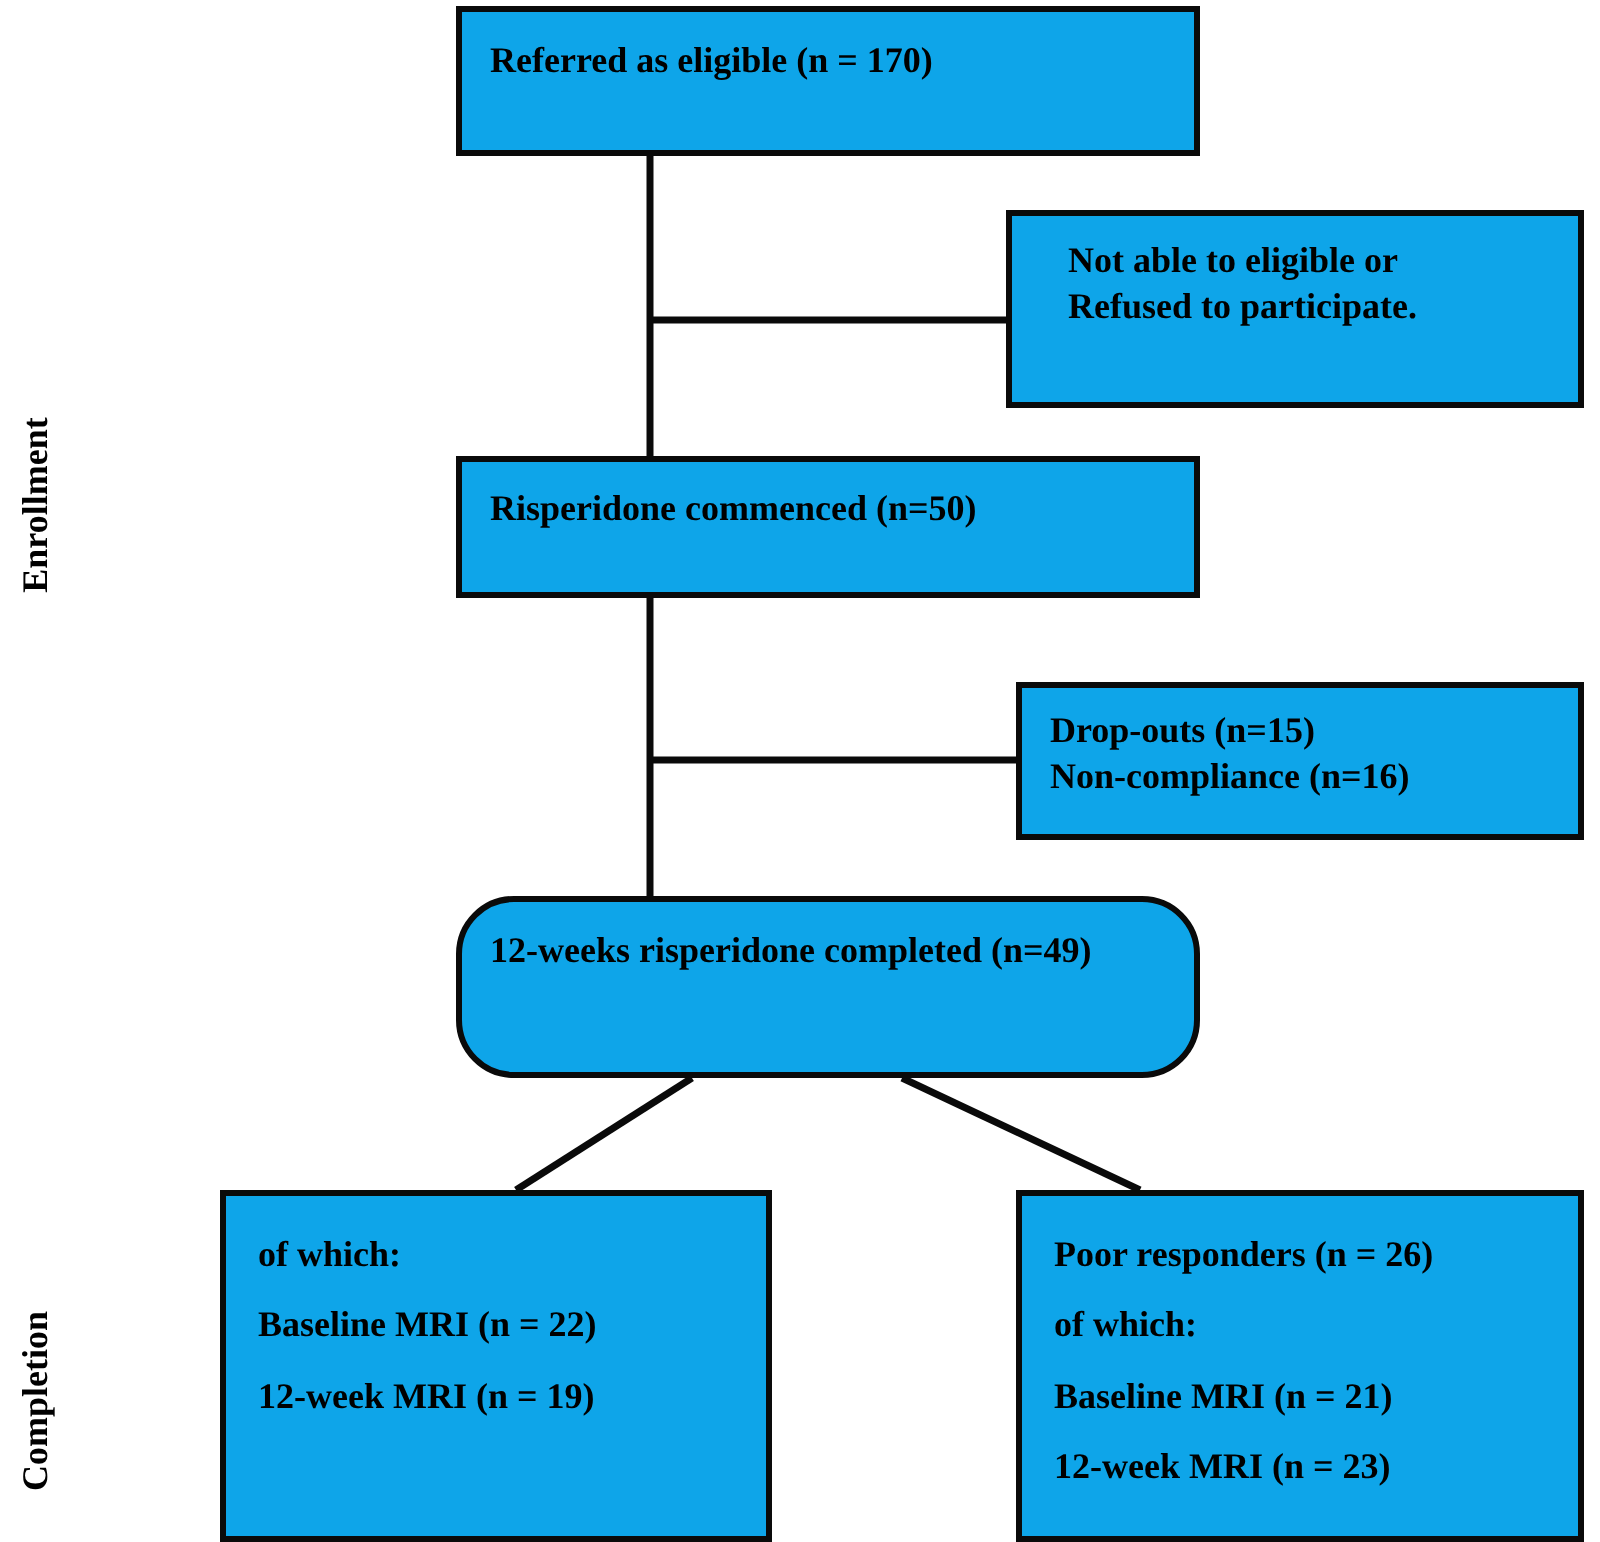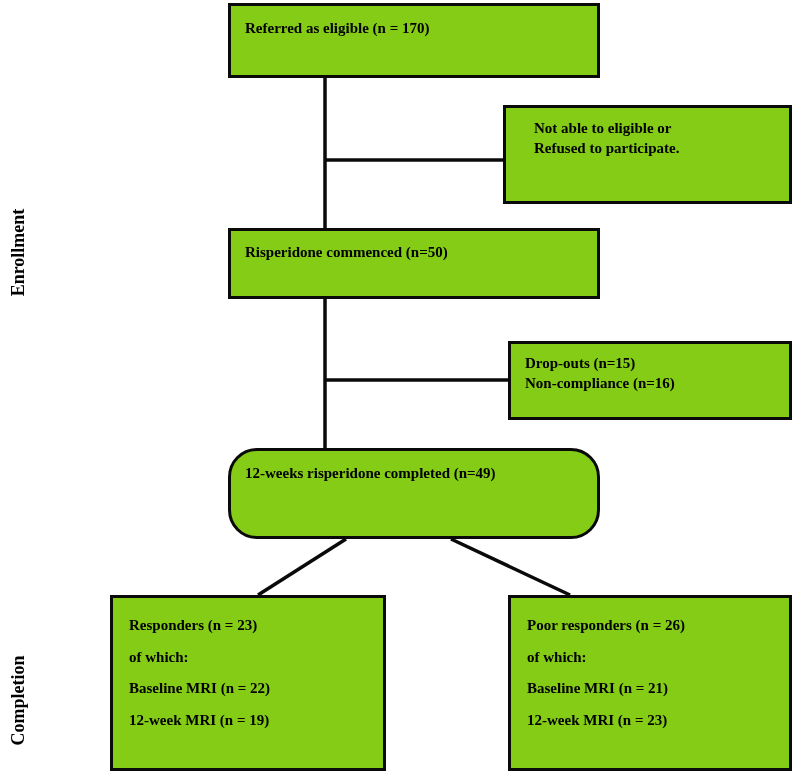--- a/index.html
+++ b/index.html
@@ -19,25 +19,25 @@
     position: absolute;
     left: 0;
     top: 0;
     width: 800px;
     height: 771px;
     pointer-events: none;
   }
   .node {
     position: absolute;
     box-sizing: border-box;
-    background: #84cc16;
+    background: #0ea5e9;
     border: 3px solid #0a0a0a;
     color: #000000;
     font-weight: bold;
-    font-size: 15px;
+    font-size: 18px;
     line-height: 1.30;
     z-index: 2;
   }
   .node .line {
     white-space: pre;
     display: block;
   }
   .node .line.indent {
     padding-left: 13px;
   }
@@ -106,21 +106,20 @@
   <div class="node" id="node-dropouts">
     <span class="line">Drop-outs (n=15)</span>
     <span class="line">Non-compliance (n=16)</span>
   </div>
 
   <div class="node" id="node-completed">
     <span class="line">12-weeks risperidone completed (n=49)</span>
   </div>
 
   <div class="node" id="node-responders">
-    <span class="line">Responders (n = 23)</span>
     <span class="line">of which:</span>
     <span class="line">Baseline MRI (n = 22)</span>
     <span class="line">12-week MRI (n = 19)</span>
   </div>
 
   <div class="node" id="node-poor">
     <span class="line">Poor responders (n = 26)</span>
     <span class="line">of which:</span>
     <span class="line">Baseline MRI (n = 21)</span>
     <span class="line">12-week MRI (n = 23)</span>

